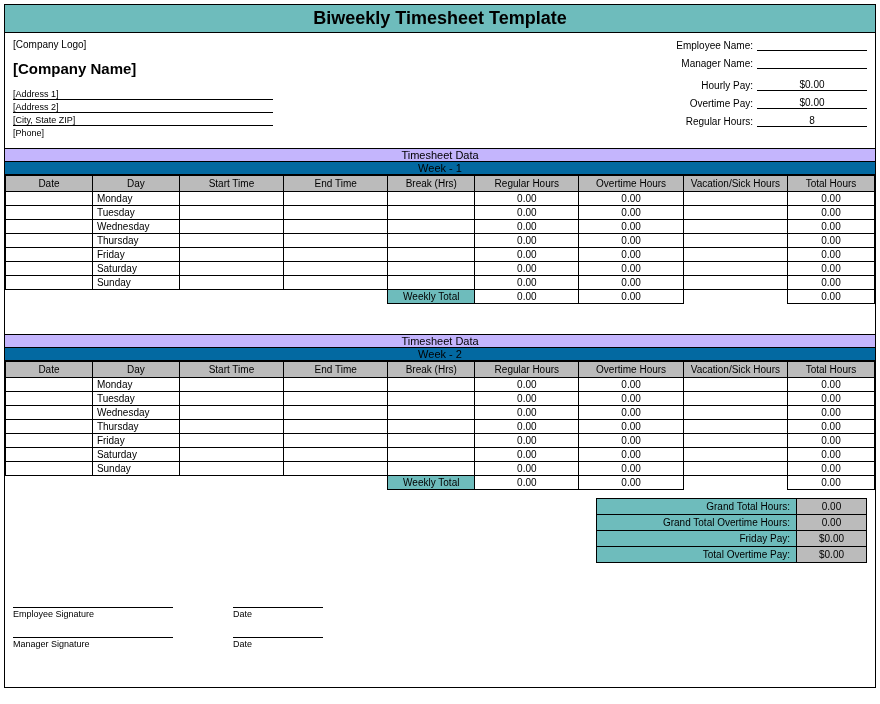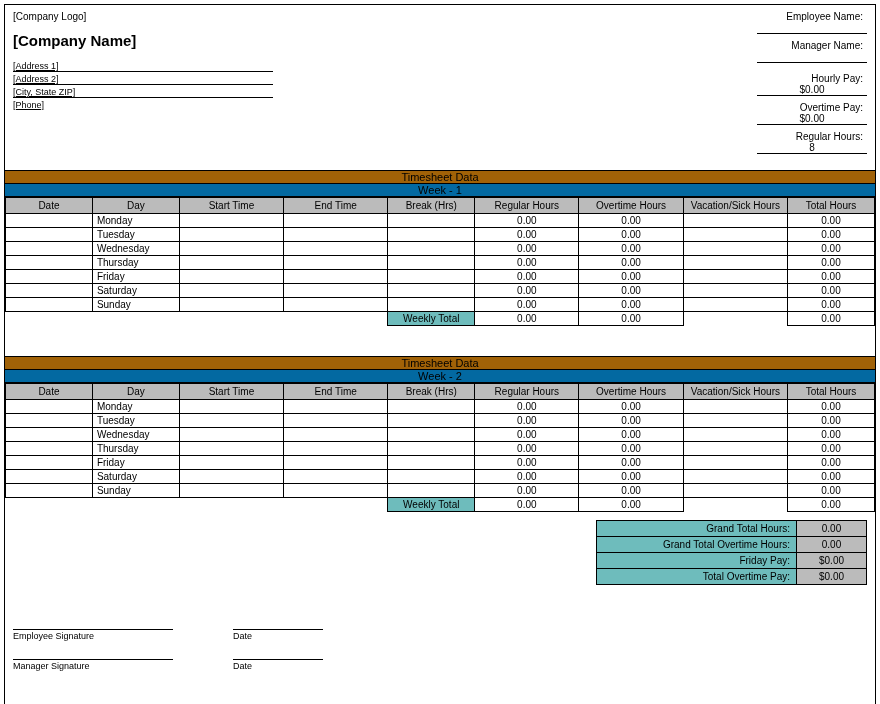--- a/index.html
+++ b/index.html
@@ -5,25 +5,25 @@
   * { box-sizing: border-box; margin: 0; padding: 0; }
   body { font-family: Arial, sans-serif; font-size: 10px; background: #fff; width: 880px; }
   .container { border: 1px solid #000; margin: 4px; }
   .title-bar { background: #6ebcbc; text-align: center; font-weight: bold; font-size: 18px; padding: 3px 0; border-bottom: 1px solid #000; }
   .section-hdr { background: #ccc; text-align: center; font-size: 11px; padding: 2px 0; border-bottom: 1px solid #000; }
   .basic-info { padding: 6px 8px 10px 8px; display: flex; justify-content: space-between; gap: 32px; }
   .left-block { width: 48%; }
   .right-block { width: 36%; font-size: 10px; }
   .logo { font-size: 10px; margin-bottom: 10px; }
   .company { font-size: 15px; font-weight: bold; margin-bottom: 10px; }
-  .addr { display: block; font-size: 9px; border-bottom: 1px solid #000; width: 260px; padding-top: 2px; text-decoration: underline;}
-  .fld-row { display: flex; justify-content: flex-end; align-items: flex-end; margin-bottom: 6px; flex-direction: column; }
+  .addr { display: block; font-size: 9px; border-bottom: 1px solid #000; width: 260px; padding-top: 2px;}
+  .fld-row { display: flex; justify-content: flex-end; align-items: flex-end; margin-bottom: 6px; }
   .fld-lbl { text-align: right; margin-right: 4px; font-size: 10px; }
   .fld-val { border-bottom: 1px solid #000; width: 110px; text-align: center; font-size: 10px; min-height: 12px;}
-  .ts-hdr { background: #a16207; text-align: center; font-size: 11px; border-top: 1px solid #000; border-bottom: 1px solid #000;}
+  .ts-hdr { background: #c4b5fd; text-align: center; font-size: 11px; border-top: 1px solid #000; border-bottom: 1px solid #000;}
   .ts-week { background: #0369a1; text-align: center; font-size: 11px; border-bottom: 1px solid #000;}
   table.ts { width: 100%; border-collapse: collapse; }
   table.ts th { background: #bbb; font-weight: normal; font-size: 10px; border: 1px solid #000; padding: 2px 0; }
   table.ts td { border: 1px solid #000; padding: 1px 4px; font-size: 10px; height: 14px; }
   .c { text-align: center; }
   .wk-total-lbl { background: #6ebcbc; text-align: center; }
   .noborder { border: none !important; }
   .spacer { height: 30px; }
   .totals-box { float: right; margin: 8px 8px 8px 0;}
   table.totals { border-collapse: collapse; }
@@ -34,20 +34,21 @@
   .sig-row { display: flex; gap: 60px; margin-bottom: 18px;}
   .sig-cell { }
   .sig-line { border-top: 1px solid #000; width: 160px; font-size: 9px; padding-top: 1px;}
   .sig-line.short { width: 90px; }
   .clearfix::after { content: ""; display: table; clear: both; }
 </style>
 </head>
 <body>
 
 <div class="container">
+  <div class="title-bar">Biweekly Timesheet Template</div>
 
   <div class="basic-info">
     <div class="left-block">
       <div class="logo">[Company Logo]</div>
       <div class="company">[Company Name]</div>
       <span class="addr">[Address 1]</span>
       <span class="addr">[Address 2]</span>
       <span class="addr">[City, State ZIP]</span>
       <span class="addr" style="border-bottom:none">[Phone]</span>
     </div>

